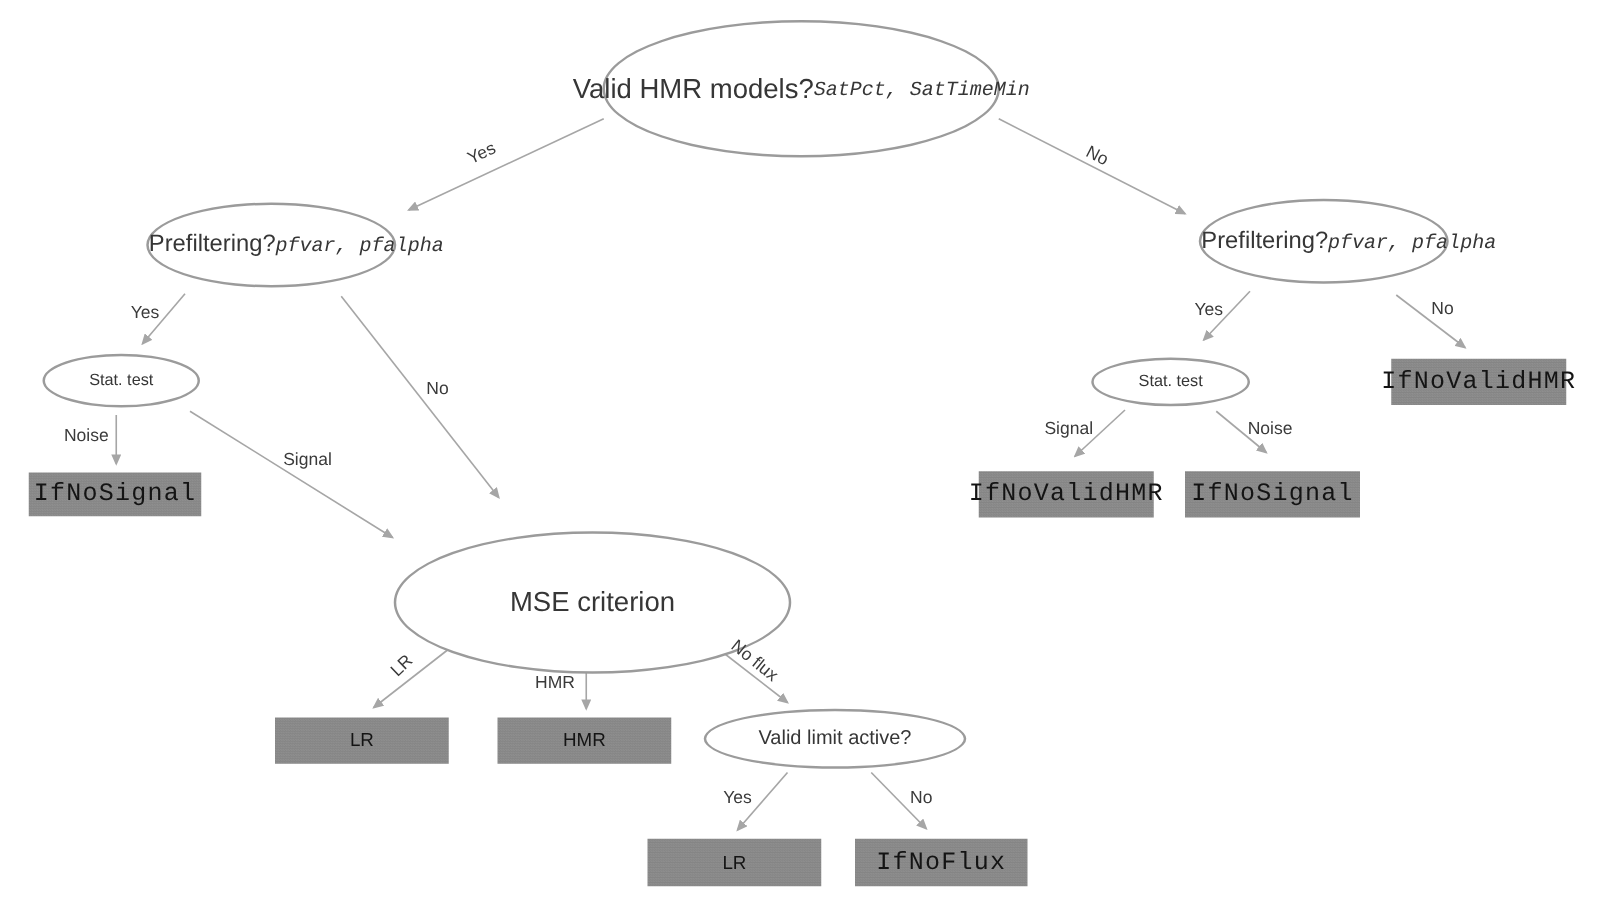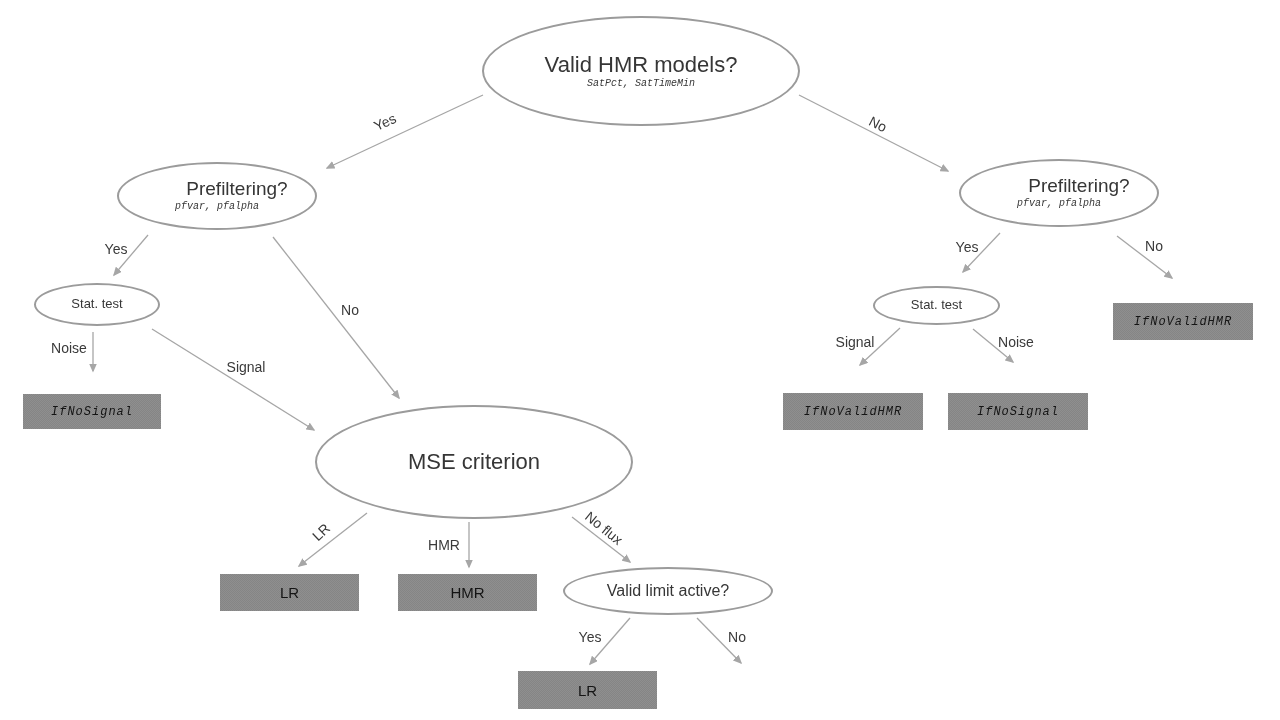--- a/index.html
+++ b/index.html
@@ -9,44 +9,44 @@
   .stage {
     position: relative; width: 1280px; height: 720px;
     background: #ffffff; overflow: hidden;
   }
   .arrows { position: absolute; left: 0; top: 0; width: 1280px; height: 720px; }
   .arrows line { stroke: var(--arrow); stroke-width: 1.3; }
 
   .node {
     position: absolute; box-sizing: border-box;
     border: 2px solid var(--ellipse); border-radius: 50%;
-    display: flex; flex-direction: column; align-items: center; justify-content: center;
+    display: flex; flex-direction: row; align-items: center; justify-content: center;
     color: var(--nodeText); text-align: center; background: #fff;
   }
   .node.big { border-width: 2.5px; }
   .node-title { line-height: 1.15; white-space: nowrap; }
   .t22 { font-size: 22px; }
   .t19 { font-size: 19px; margin-left: 40px; }
   .t17 { font-size: 13px; }
   .t16 { font-size: 16px; }
   .node-sub {
     font-family: "Liberation Mono", monospace; font-style: italic;
-    font-size: 10px; line-height: 1.25; white-space: nowrap; margin-top: 1px;
+    font-size: 16px; line-height: 1.25; white-space: nowrap; margin-top: 1px;
   }
 
   .obox {
     position: absolute; box-sizing: border-box;
     background:
       repeating-conic-gradient(var(--boxFill) 0% 25%, var(--boxFillAlt) 0% 50%) 0 0 / 2px 2px;
     display: flex; align-items: center; justify-content: center;
     color: var(--boxText); white-space: nowrap;
   }
   .obox.mono {
-    font-family: "Liberation Mono", monospace; font-style: italic;
-    font-size: 12px; letter-spacing: 1px; margin-top: 16px;
+    font-family: "Liberation Mono", monospace; 
+    font-size: 20px; letter-spacing: 1px;
   }
   .obox.sans { font-size: 15px; }
 
   .elabel {
     position: absolute; font-size: 14px; color: var(--labelText);
     white-space: nowrap; line-height: 1;
   }
 </style>
 </head>
 <body>
@@ -92,32 +92,33 @@
   </div>
 
   <div class="node" style="left:34px;top:283px;width:126px;height:43px">
     <div class="node-title t17">Stat. test</div>
   </div>
 
   <div class="node" style="left:873px;top:286px;width:127px;height:39px">
     <div class="node-title t17">Stat. test</div>
   </div>
 
-  <div class="node big" style="left:315px;top:405px;width:318px;height:114px">
+  <div class="node big" style="left:315px;top:425px;width:318px;height:114px">
     <div class="node-title t22">MSE criterion</div>
   </div>
 
   <div class="node" style="left:563px;top:567px;width:210px;height:48px">
     <div class="node-title t16">Valid limit active?</div>
   </div>
 
   <div class="obox mono" style="left:23px;top:378px;width:138px;height:35px">IfNoSignal</div>
   <div class="obox sans" style="left:220px;top:574px;width:139px;height:37px">LR</div>
   <div class="obox sans" style="left:398px;top:574px;width:139px;height:37px">HMR</div>
   <div class="obox sans" style="left:518px;top:671px;width:139px;height:38px">LR</div>
+  <div class="obox mono" style="left:684px;top:671px;width:138px;height:38px">IfNoFlux</div>
   <div class="obox mono" style="left:1113px;top:287px;width:140px;height:37px">IfNoValidHMR</div>
   <div class="obox mono" style="left:783px;top:377px;width:140px;height:37px">IfNoValidHMR</div>
   <div class="obox mono" style="left:948px;top:377px;width:140px;height:37px">IfNoSignal</div>
 
   <div class="elabel" style="left:385px;top:122px;transform:translate(-50%,-50%) rotate(-25deg)">Yes</div>
   <div class="elabel" style="left:878px;top:124px;transform:translate(-50%,-50%) rotate(27deg)">No</div>
   <div class="elabel" style="left:116px;top:249px;transform:translate(-50%,-50%)">Yes</div>
   <div class="elabel" style="left:350px;top:310px;transform:translate(-50%,-50%)">No</div>
   <div class="elabel" style="left:69px;top:348px;transform:translate(-50%,-50%)">Noise</div>
   <div class="elabel" style="left:246px;top:367px;transform:translate(-50%,-50%)">Signal</div>

